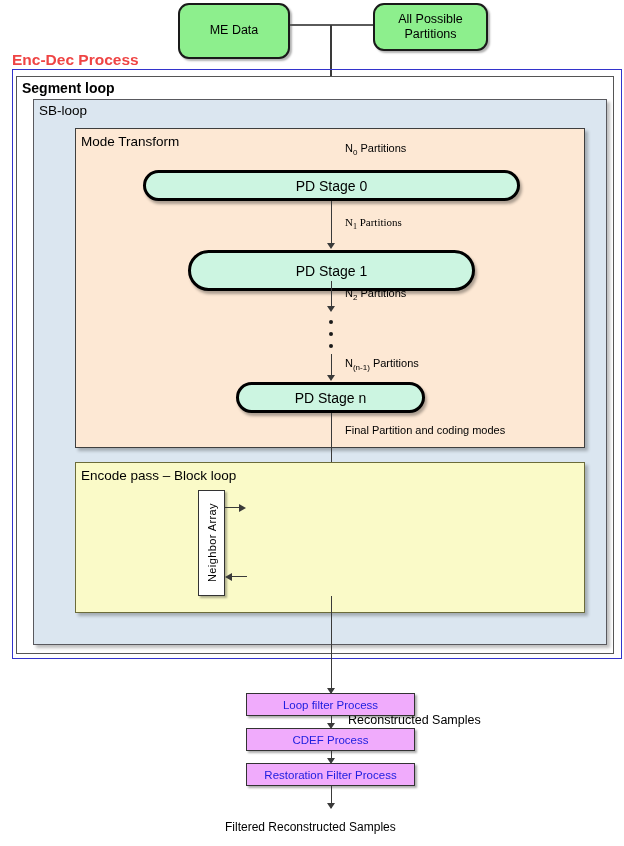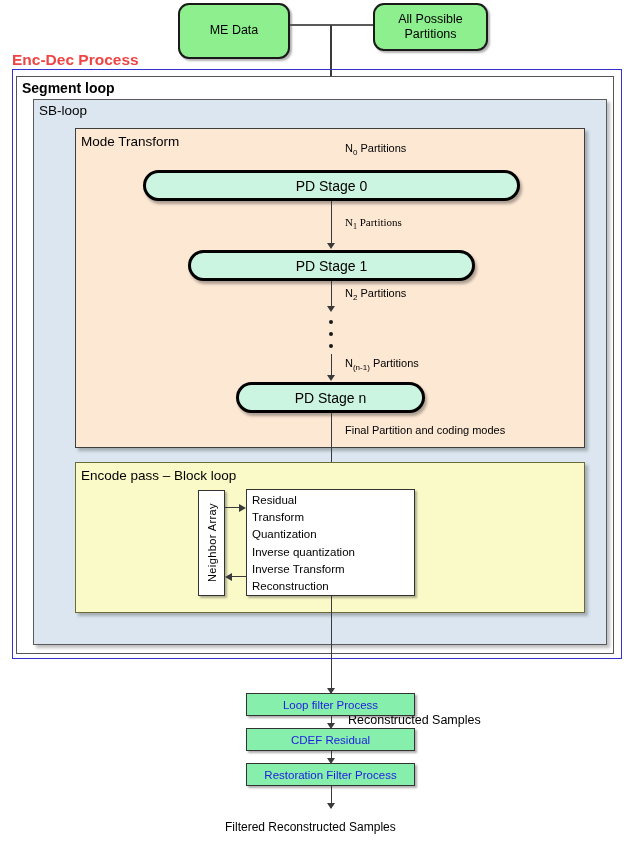--- a/index.html
+++ b/index.html
@@ -118,21 +118,21 @@
     display: flex;
     align-items: center;
     justify-content: center;
     font-size: 11px;
     letter-spacing: 0.4px;
     color: #000;
     width: 100%;
     height: 100%;
   }
   .procbox {
-    background: #86efac;
+    background: #f0abfc;
     border: 1px solid #333;
     box-shadow: 2px 2px 2px rgba(0,0,0,0.32);
     display: flex;
     align-items: center;
     justify-content: center;
     font-size: 11.5px;
     color: #2020E0;
   }
 
   
@@ -219,21 +219,21 @@
   <div class="abs pill" style="left:143px; top:170px; width:377px; height:31px;">
     <span>PD Stage 0</span>
   </div>
 
   <div class="abs thinv" style="left:331px; top:201px; height:45px;"></div>
   <div class="abs arrowdown sm" style="left:327px; top:243px;"></div>
   <div class="abs elabel" style="left:345px; top:216px;font-family:Liberation Serif, serif;">
     <span>N</span><sub>1</sub><span> Partitions</span>
   </div>
 
-  <div class="abs pill" style="left:188px; top:250px; width:287px; height:31px;">
+  <div class="abs pill" style="left:188px; top:250px; width:287px; height:41px;">
     <span>PD Stage 1</span>
   </div>
 
   <div class="abs thinv" style="left:331px; top:281px; height:28px;"></div>
   <div class="abs arrowdown sm" style="left:327px; top:306px;"></div>
   <div class="abs elabel" style="left:345px; top:287px;">
     <span>N</span><sub>2</sub><span> Partitions</span>
   </div>
 
   <div class="abs dot" style="left:329px; top:320px;"></div>
@@ -254,51 +254,41 @@
   <div class="abs thinv" style="left:331px; top:413px; height:76px;"></div>
   <div class="abs arrowdown sm" style="left:327px; top:483px;"></div>
 
   <div class="abs encpass" style="left:75px; top:462px; width:510px; height:151px;"></div>
   <div class="abs encpass-title" style="left:81px; top:468px;">Encode pass – Block loop</div>
 
   <div class="abs whitebox" style="left:198px; top:490px; width:27px; height:106px;">
     <div class="vlabel">Neighbor Array</div>
   </div>
 
-  <div class="abs whitebox" style="left:246px; top:489px; width:169px; height:107px;">
-    <div class="steplist">
-      <div>Residual</div>
-      <div>Transform</div>
-      <div>Quantization</div>
-      <div>Inverse quantization</div>
-      <div>Inverse Transform</div>
-      <div>Reconstruction</div>
-    </div>
-  </div>
 
   <div class="abs thinh" style="left:225px; top:507px; width:16px;"></div>
   <div class="abs arrowright" style="left:239px; top:504px;"></div>
 
   <div class="abs thinh" style="left:232px; top:576px; width:15px;"></div>
   <div class="abs arrowleft" style="left:225px; top:573px;"></div>
 
   <div class="abs thinv" style="left:331px; top:596px; height:98px;"></div>
 
   <div class="abs biglabel" style="left:348px; top:665px;margin-top:48px;">Reconstructed Samples</div>
   <div class="abs arrowdown sm" style="left:327px; top:688px;"></div>
 
   <div class="abs procbox" style="left:246px; top:693px; width:169px; height:23px;">
     <span>Loop filter Process</span>
   </div>
 
   <div class="abs thinv" style="left:331px; top:716px; height:10px;"></div>
   <div class="abs arrowdown sm" style="left:327px; top:723px;"></div>
 
   <div class="abs procbox" style="left:246px; top:728px; width:169px; height:23px;">
-    <span>CDEF Residual</span>
+    <span>CDEF Process</span>
   </div>
 
   <div class="abs thinv" style="left:331px; top:751px; height:10px;"></div>
   <div class="abs arrowdown sm" style="left:327px; top:758px;"></div>
 
   <div class="abs procbox" style="left:246px; top:763px; width:169px; height:23px;">
     <span>Restoration Filter Process</span>
   </div>
 
   <div class="abs thinv" style="left:331px; top:786px; height:22px;"></div>

